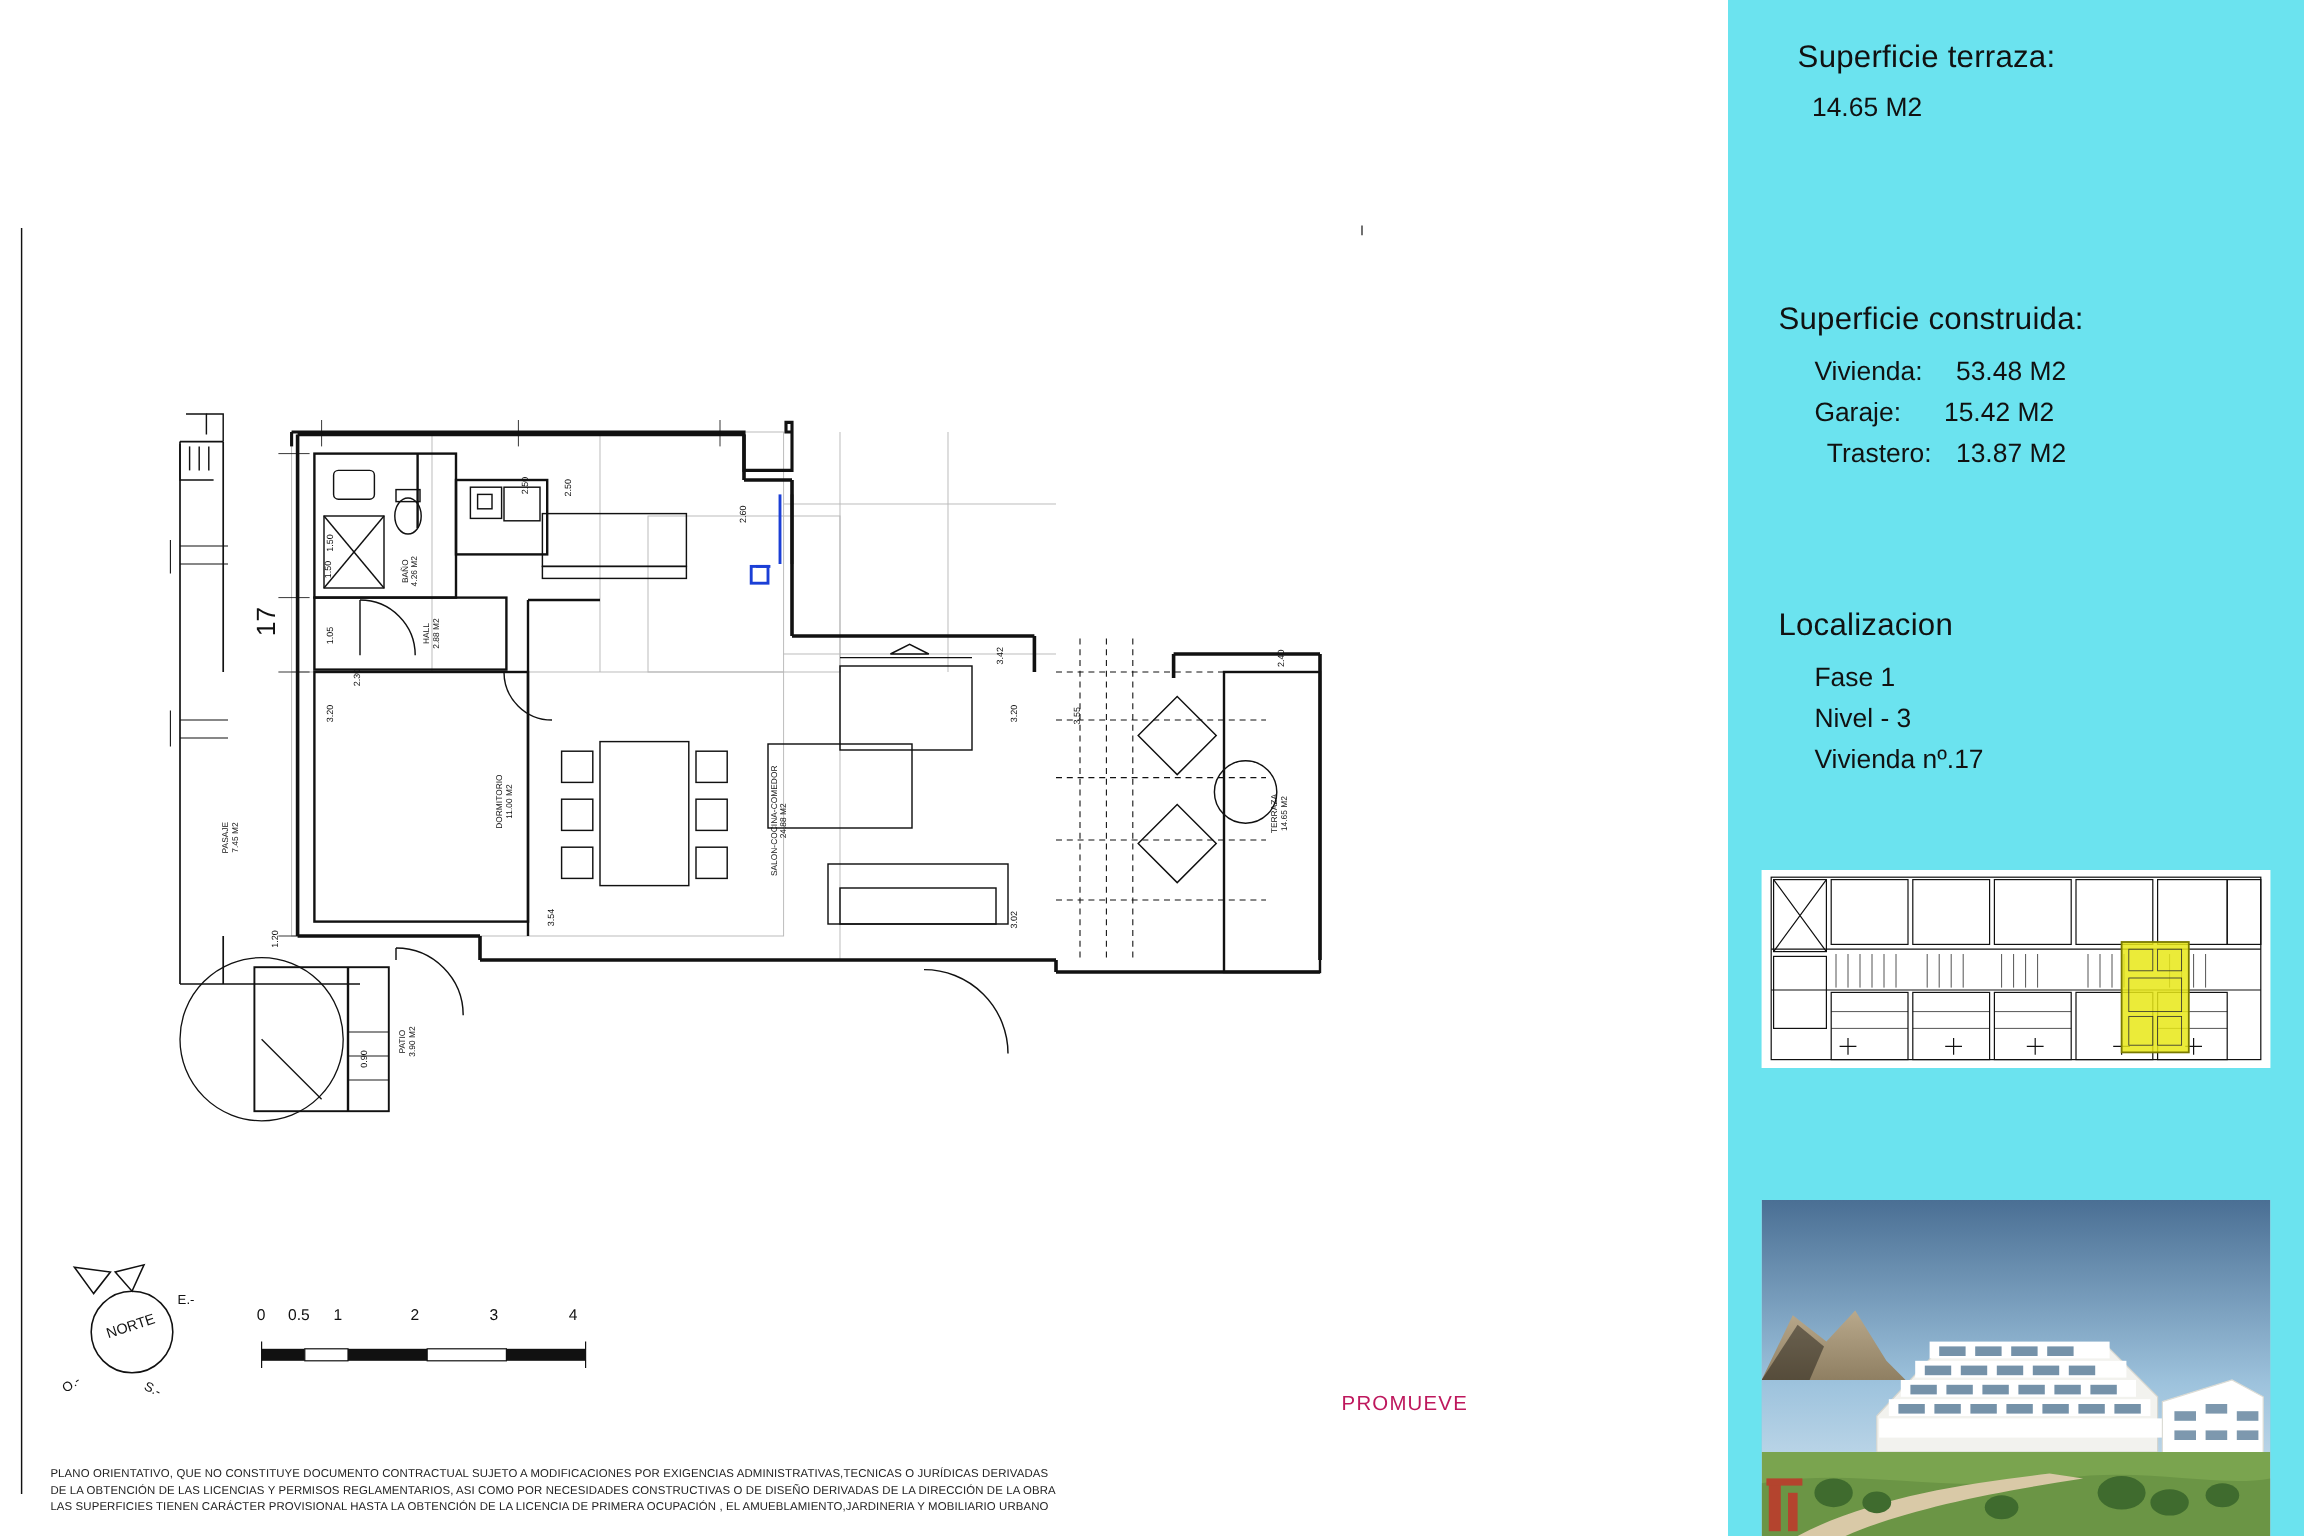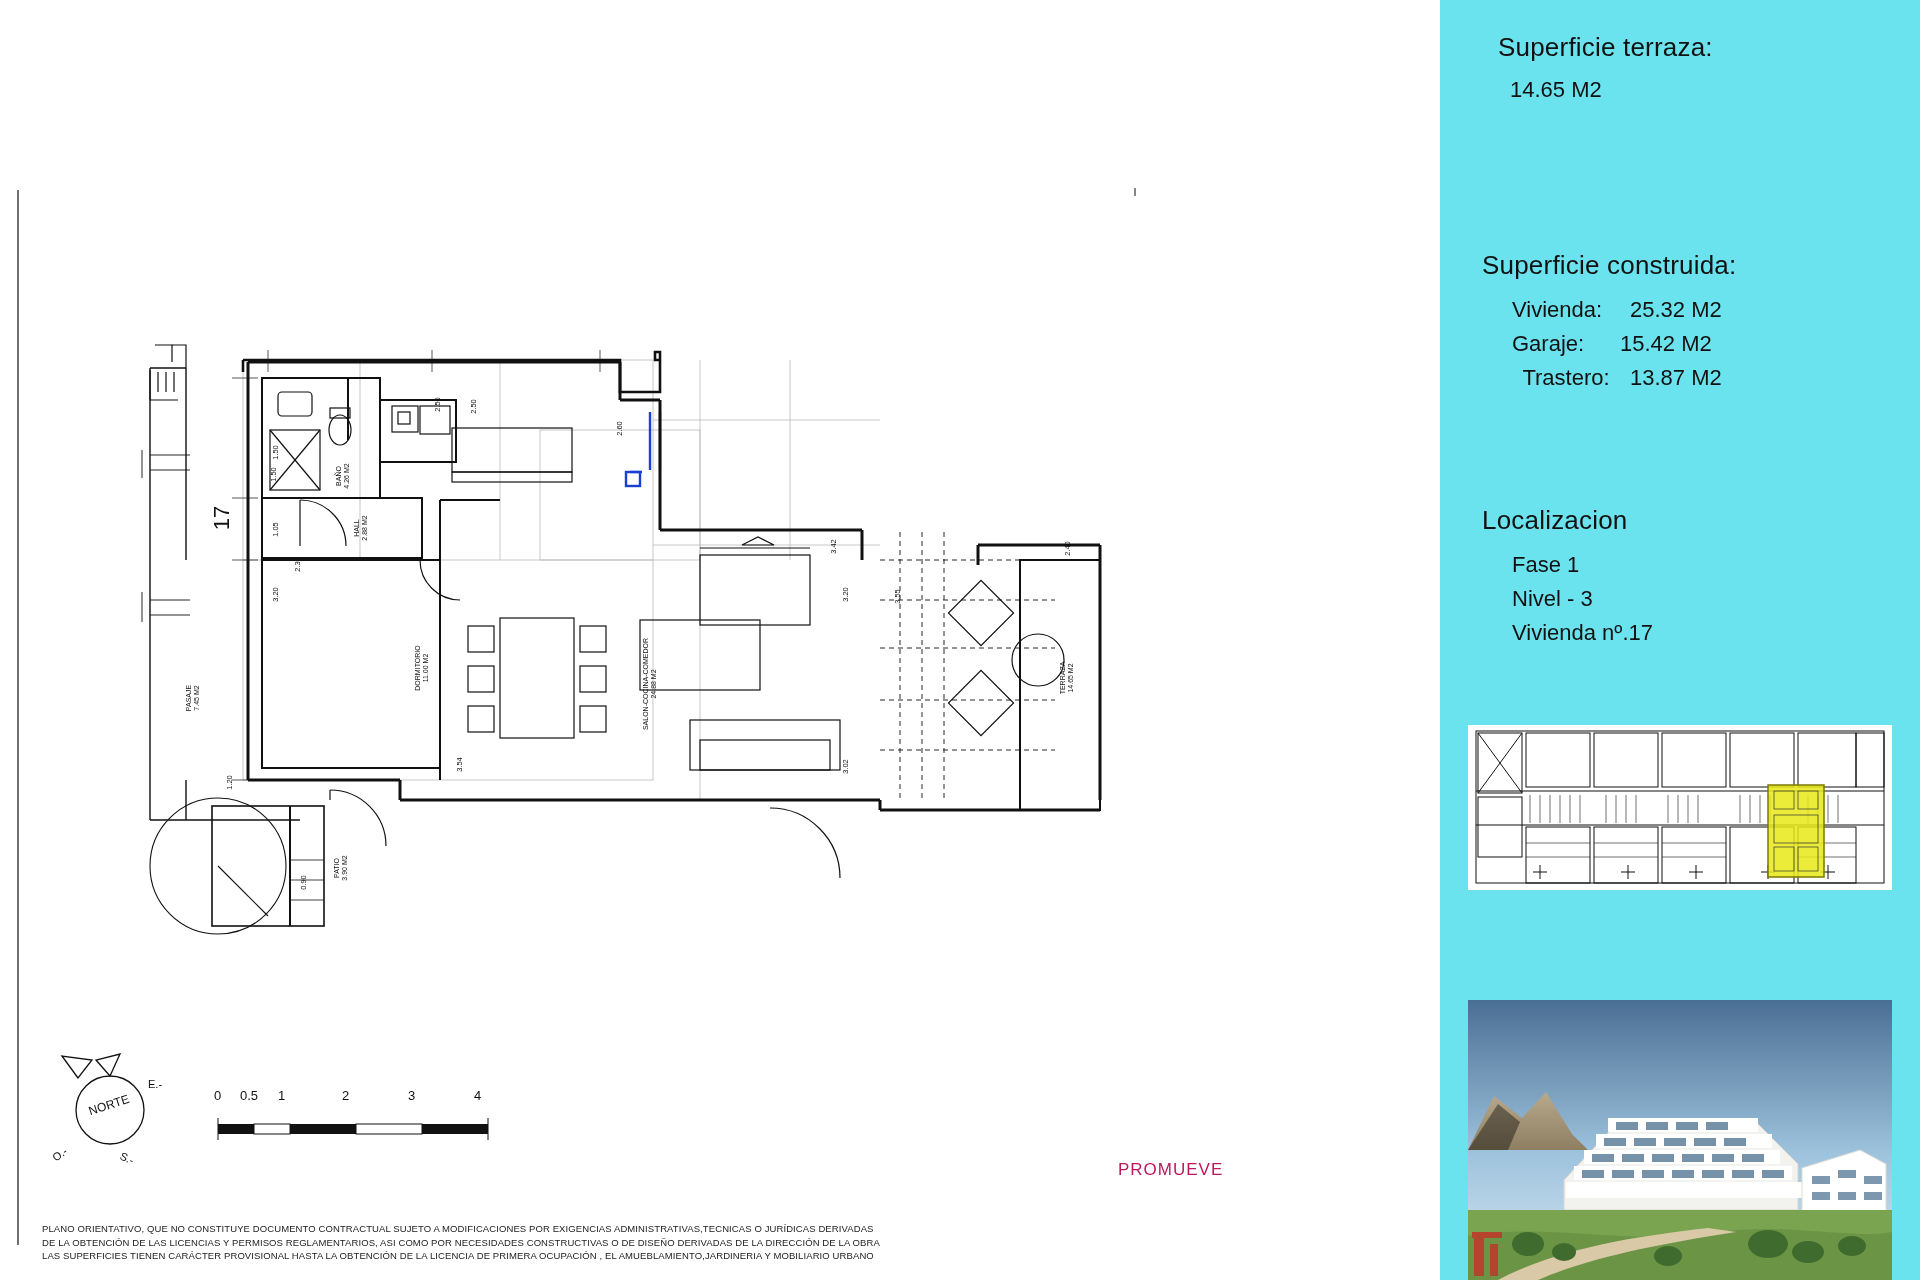--- a/index.html
+++ b/index.html
@@ -378,21 +378,21 @@
     <div class="panel-block" style="top:32px;">
       <div class="panel-title" style="padding-left:58px;">Superficie terraza:</div>
       <div class="panel-line" style="padding-left:70px;margin-top:14px;">14.65 M2</div>
     </div>
 
     <div class="panel-block" style="top:250px;">
       <div class="panel-title" style="padding-left:42px;">Superficie construida:</div>
       <div style="padding-left:72px;margin-top:16px;">
         <div style="display:flex;gap:10px;">
           <div class="panel-line" style="width:108px;">Vivienda:</div>
-          <div class="panel-line">25.32 M2</div>
+          <div class="panel-line">53.48 M2</div>
         </div>
         <div style="display:flex;margin-top:8px;">
           <div class="panel-line" style="width:108px;">Garaje:</div>
           <div class="panel-line">15.42 M2</div>
         </div>
         <div style="display:flex;gap:10px;margin-top:8px;text-align:center;">
           <div class="panel-line" style="width:108px;">Trastero:</div>
           <div class="panel-line">13.87 M2</div>
         </div>
       </div>

